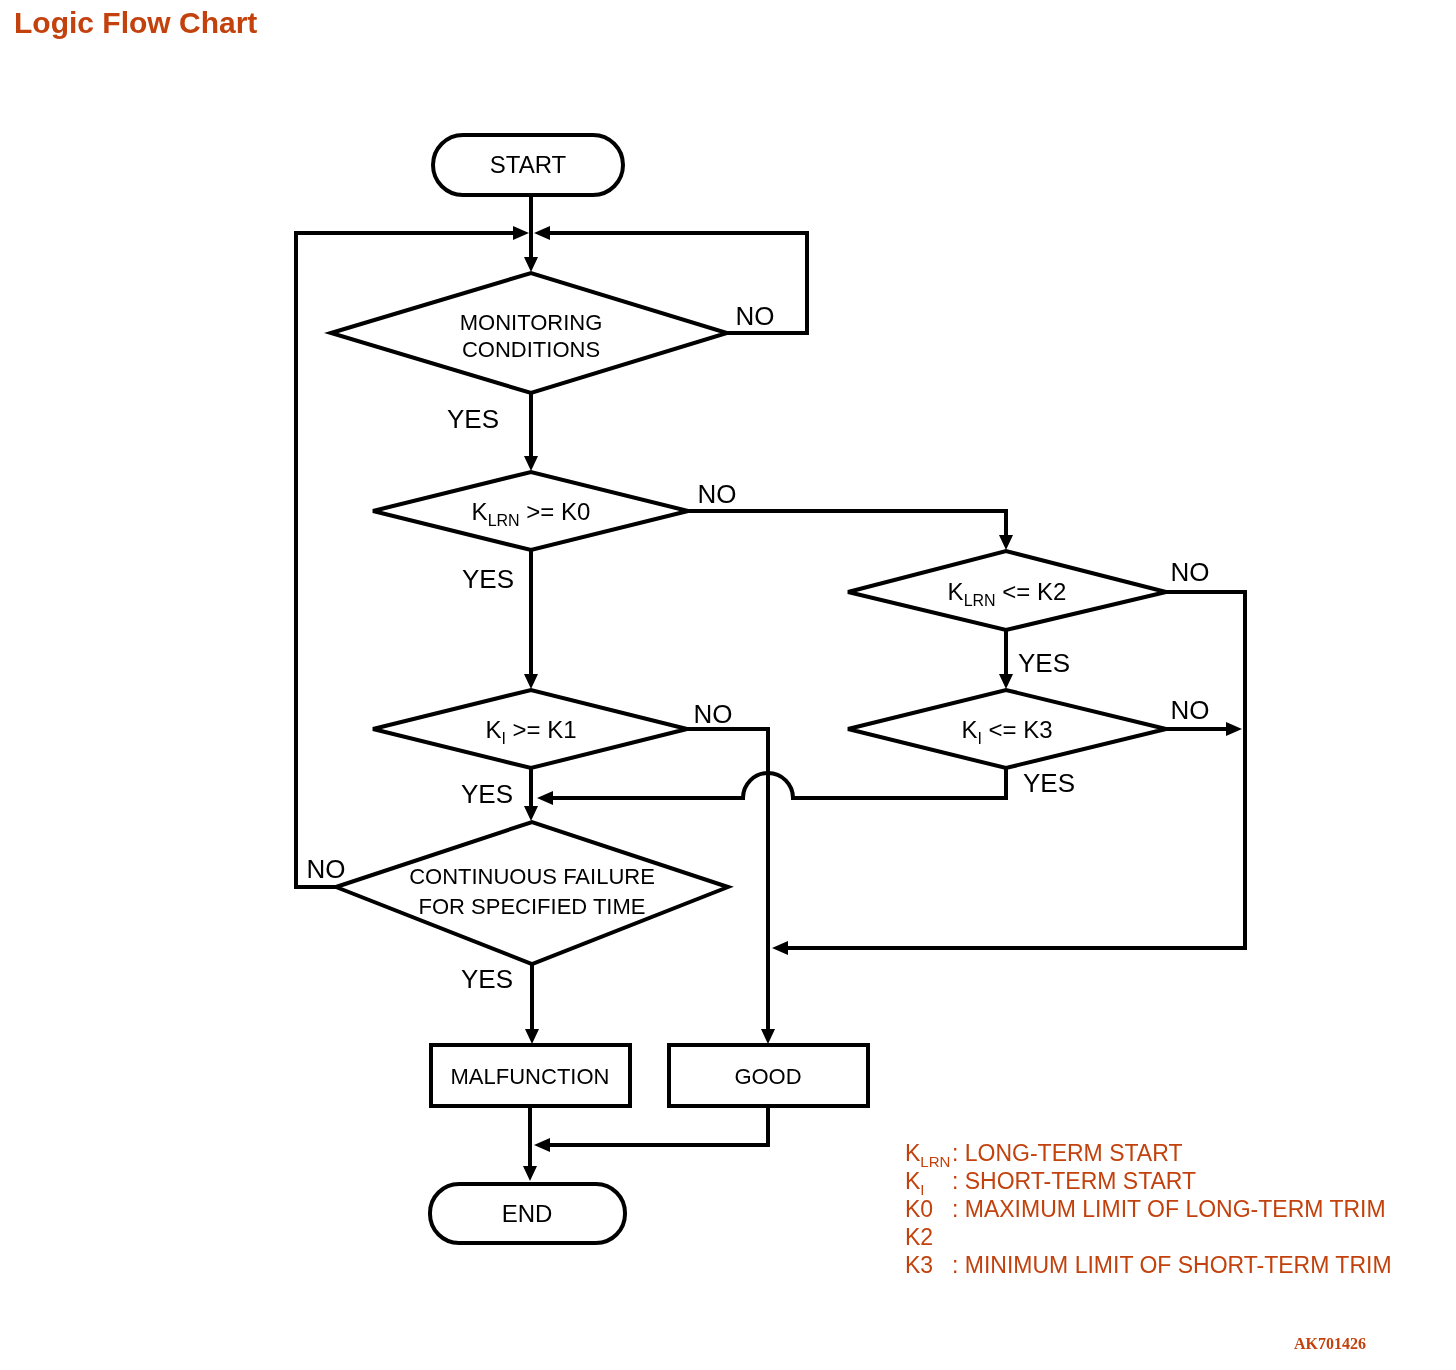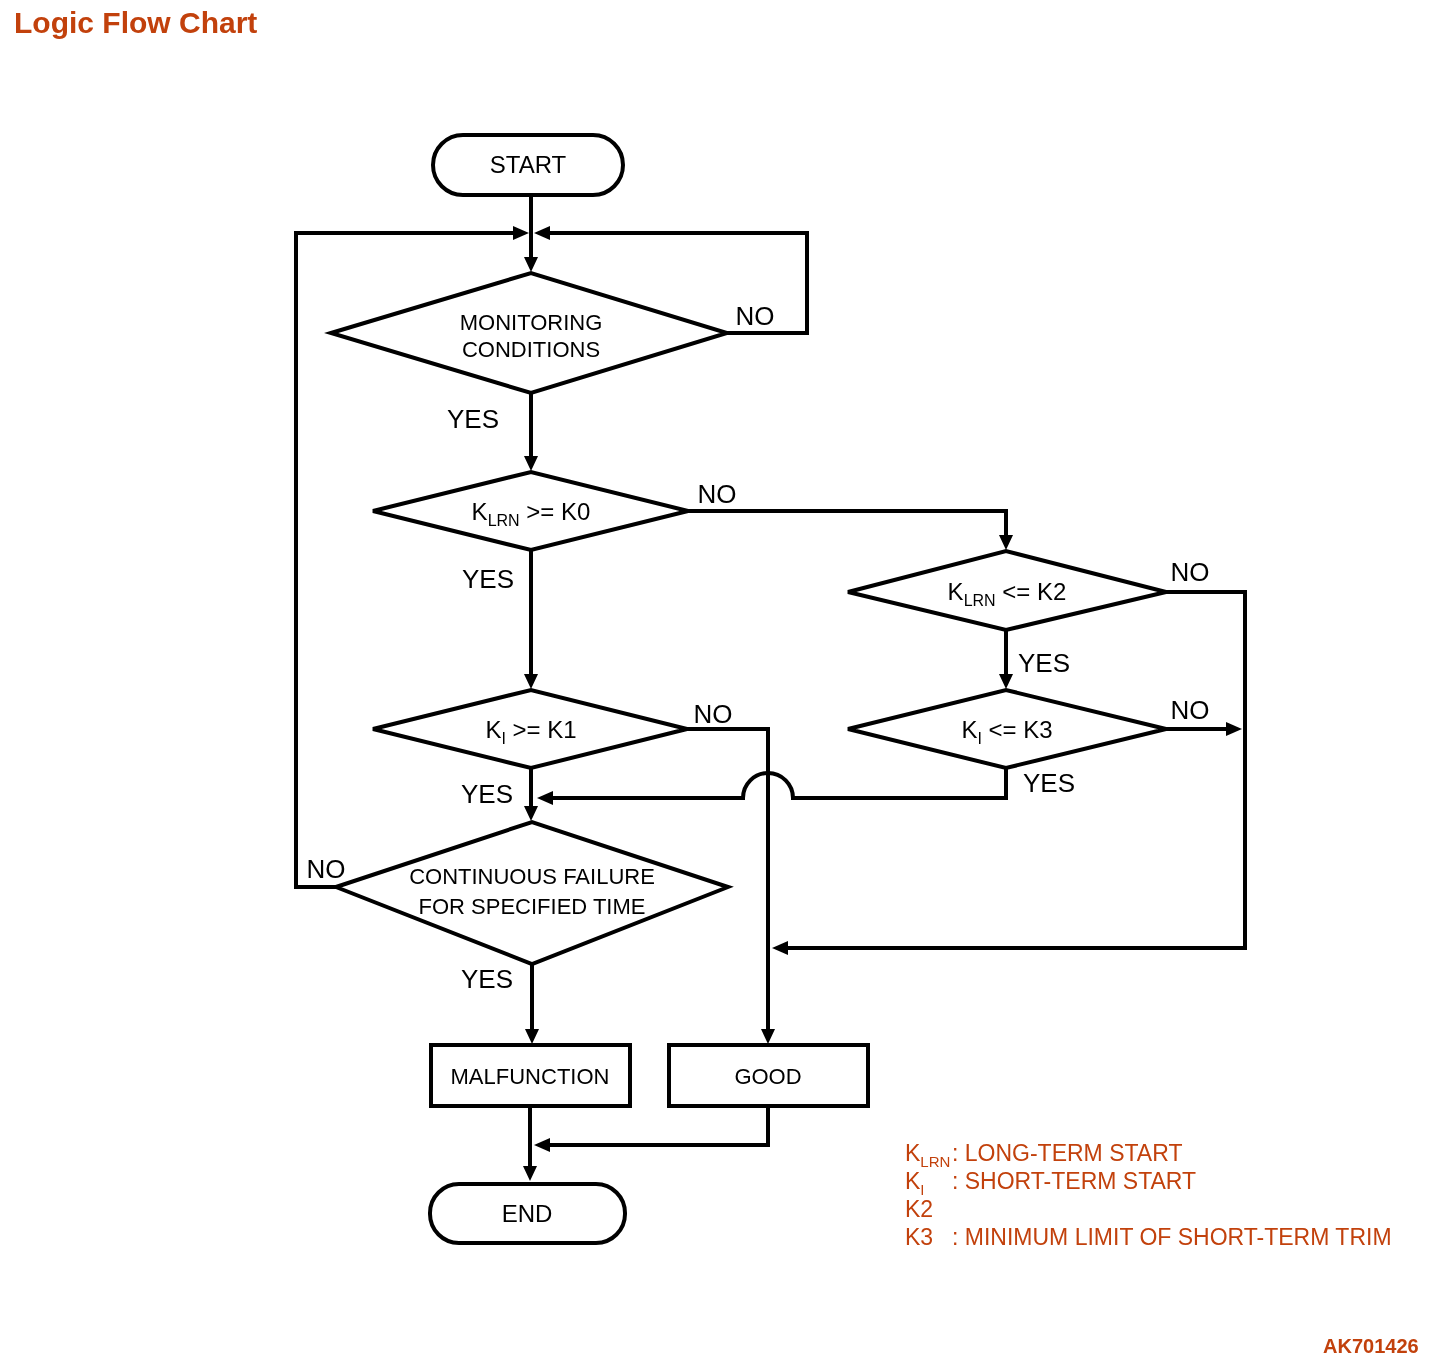--- a/index.html
+++ b/index.html
@@ -1,19 +1,19 @@
 <!DOCTYPE html>
 <html><head>
 <meta charset="utf-8">
 <style>
   html,body{margin:0;padding:0;background:#ffffff;}
   .canvas{position:relative;width:1456px;height:1370px;background:#ffffff;
           font-family:"Liberation Sans",sans-serif;color:#c2410c;overflow:hidden;}
   .title{position:absolute;left:14px;top:6px;font-size:30px;font-weight:bold;letter-spacing:0px;}
-  .code{position:absolute;left:1323px;top:1335px;font-size:20px;font-weight:bold;}
+  .code{position:absolute;left:1294px;top:1335px;font-size:16px;font-weight:bold;font-family:Liberation Serif, serif;}
   svg{position:absolute;left:0;top:0;}
   .shape{fill:none;stroke:#000;stroke-width:4;}
   .edge{fill:none;stroke:#000;stroke-width:4;}
   .ah{fill:#000;stroke:none;}
   text{fill:#000;font-family:"Liberation Sans",sans-serif;}
   .node-text{font-size:22px;}
   .terminal-text{font-size:24px;}
   .expr{font-size:24px;}
   .tsub{font-size:16px;}
   .edge-label{font-size:26px;}
@@ -178,20 +178,23 @@
   </svg>
 
   <div class="legend">
     <div class="legend-row">
       <span class="legend-sym"><span>K</span><sub>LRN</sub></span><span>: LONG-TERM START</span>
     </div>
     <div class="legend-row">
       <span class="legend-sym"><span>K</span><sub>I</sub></span><span>: SHORT-TERM START</span>
     </div>
     <div class="legend-row">
+      <span class="legend-sym"><span>K0</span><sub></sub></span><span>: MAXIMUM LIMIT OF LONG-TERM TRIM</span>
+    </div>
+    <div class="legend-row">
       <span class="legend-sym"><span>K2</span><sub></sub></span>
     </div>
     <div class="legend-row">
       <span class="legend-sym"><span>K3</span><sub></sub></span><span>: MINIMUM LIMIT OF SHORT-TERM TRIM</span>
     </div>
   </div>
 
   <div class="code">AK701426</div>
 
 </div>

